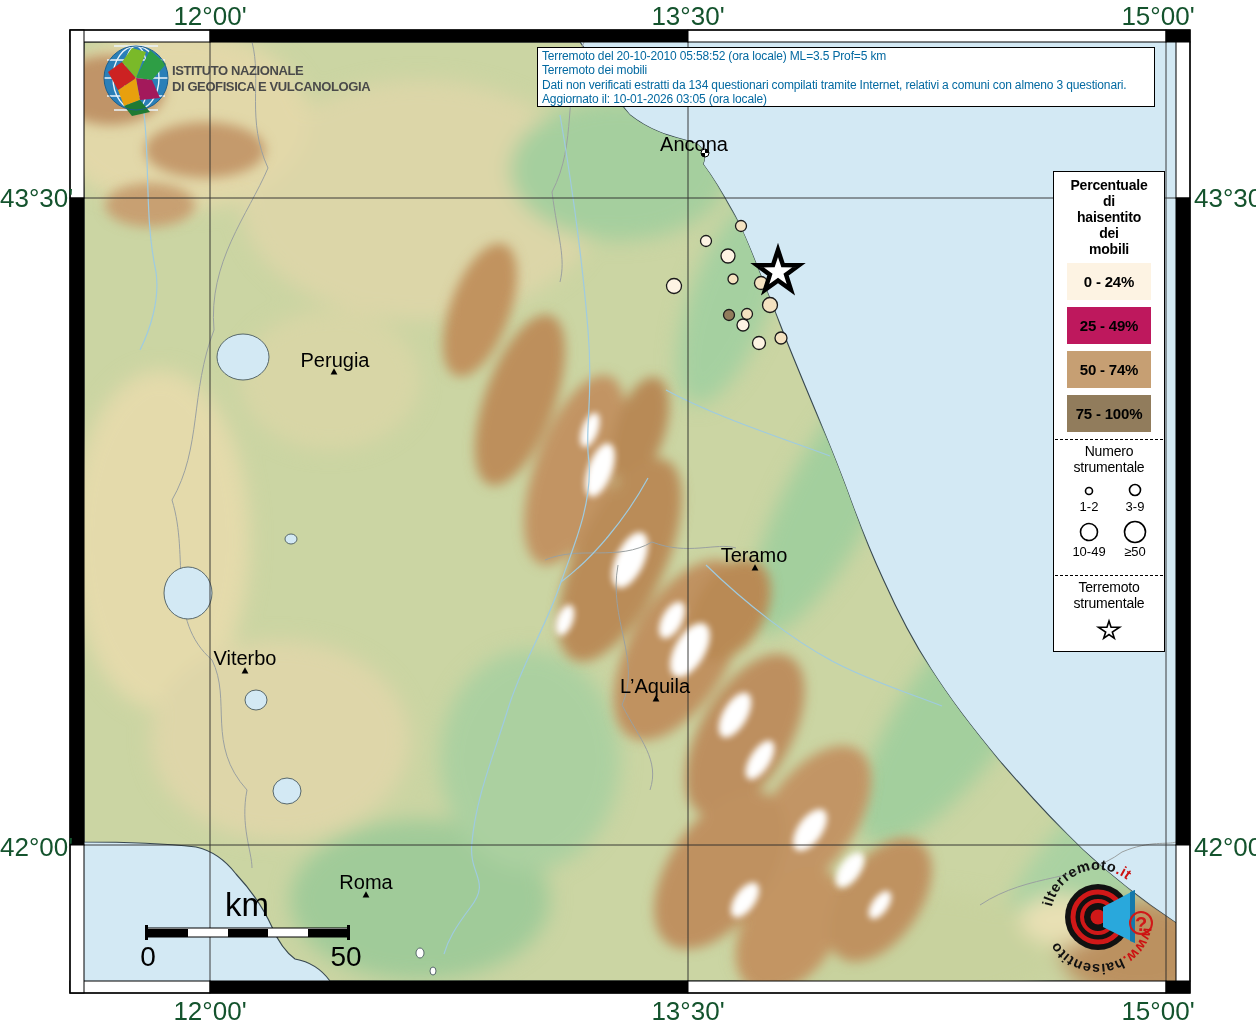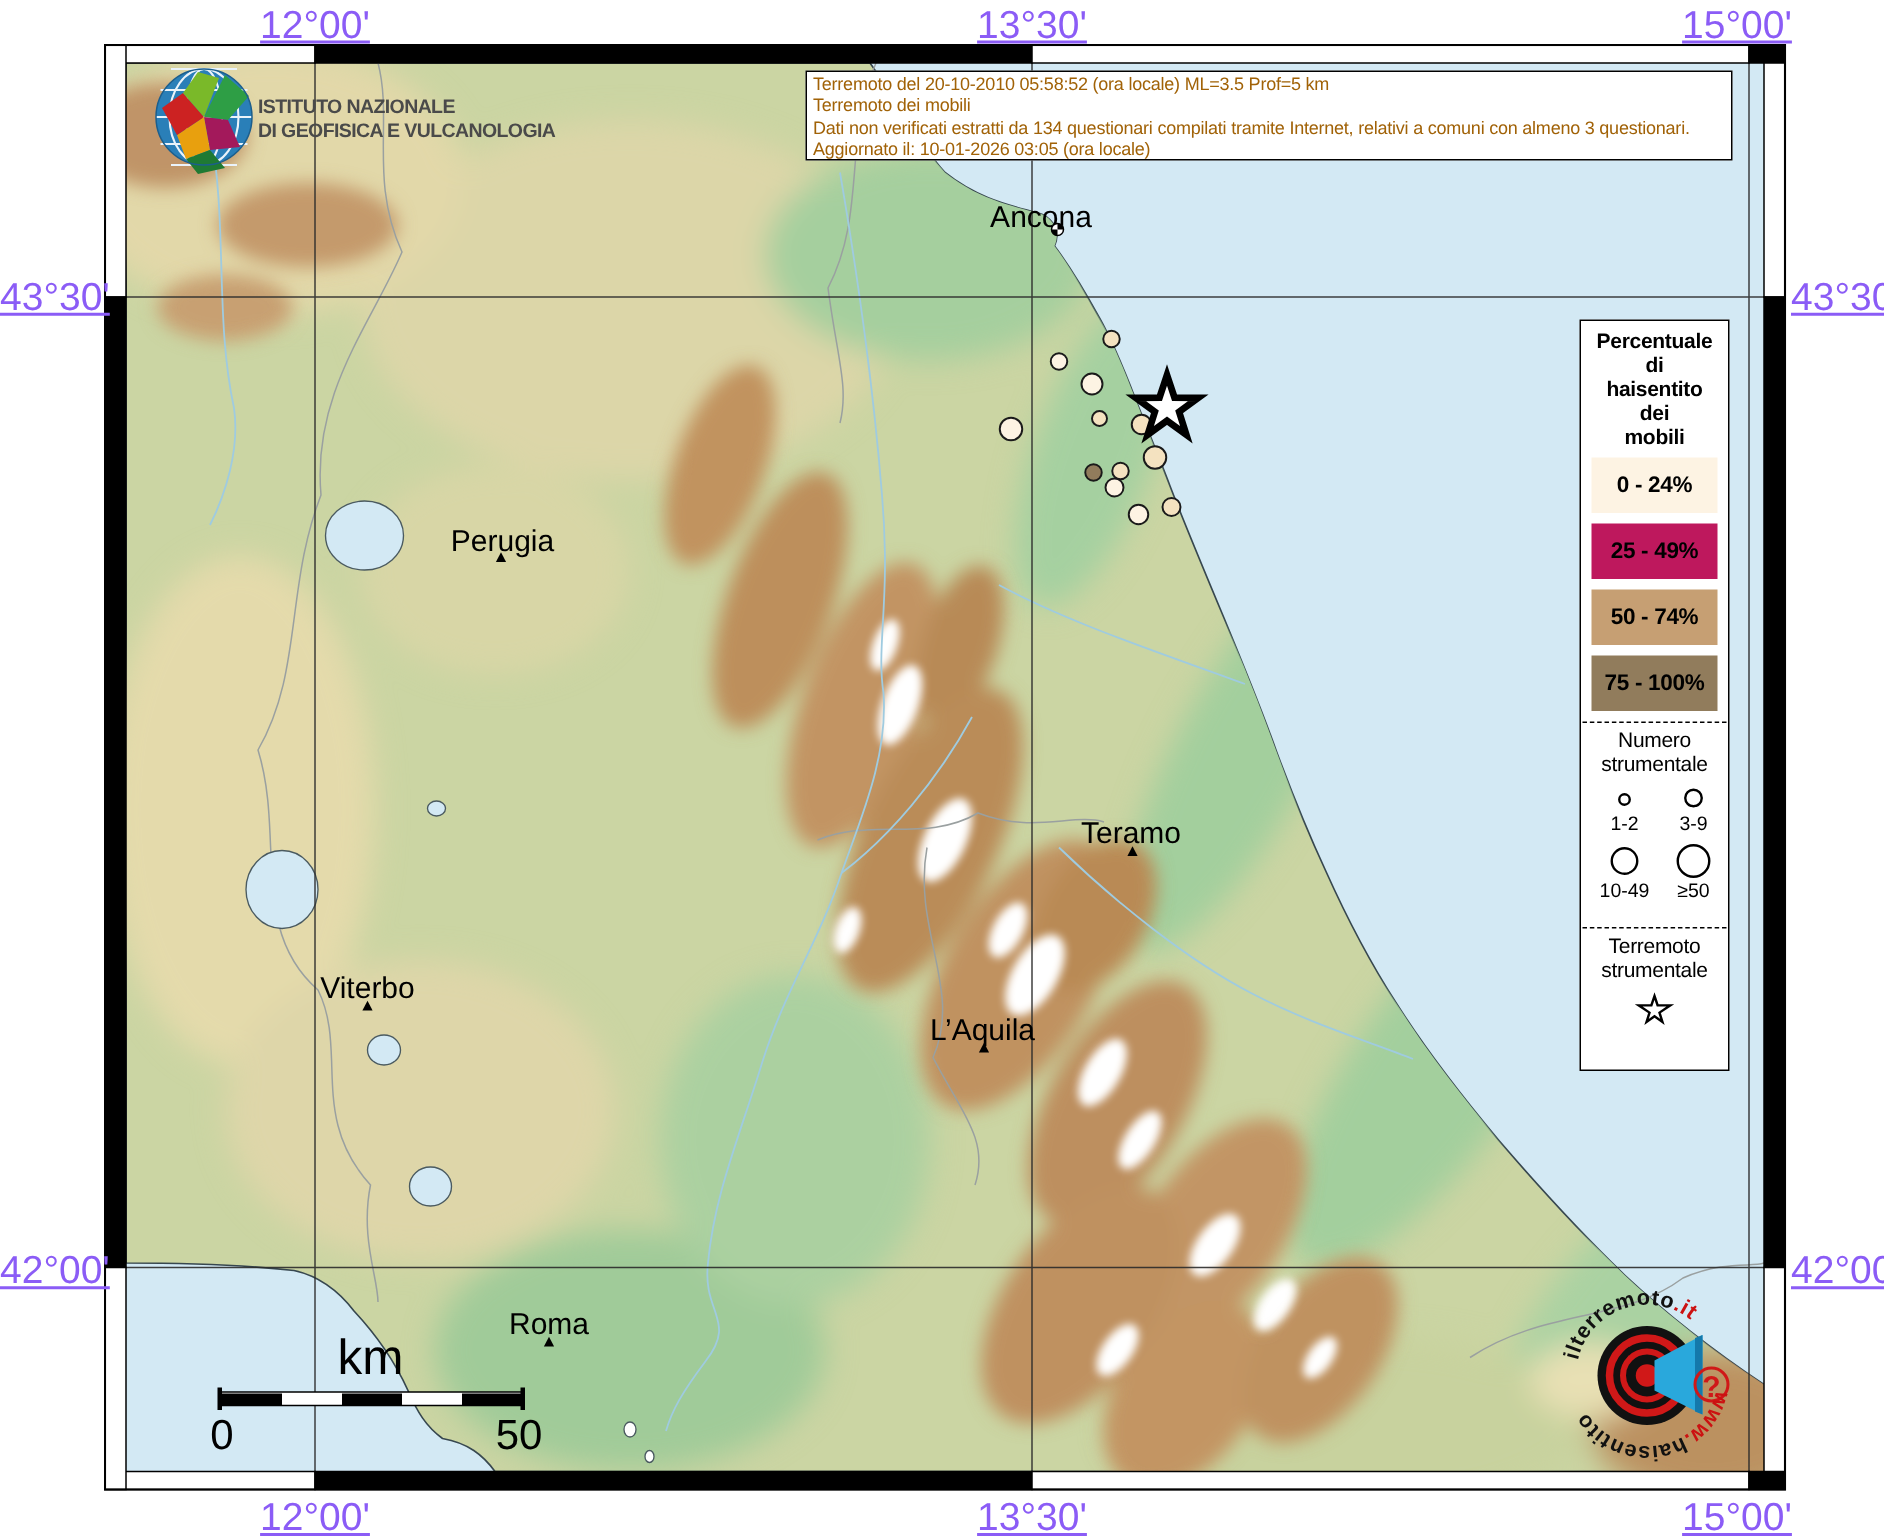--- a/index.html
+++ b/index.html
@@ -1,28 +1,28 @@
 <!DOCTYPE html>
 <html><head>
 <meta charset="utf-8">
 <style>
   html,body{margin:0;padding:0;background:#fff;}
   body{width:1256px;height:1024px;position:relative;font-family:"Liberation Sans","DejaVu Sans",sans-serif;overflow:hidden;}
   #stage{position:absolute;left:0;top:0;width:1256px;height:1024px;}
   svg text{font-family:"Liberation Sans","DejaVu Sans",sans-serif;}
-  .axis-label{position:absolute;font-size:26px;color:#8b5cf6;white-space:nowrap;text-decoration:underline;}
+  .axis-label{position:absolute;font-size:26px;color:#14532d;white-space:nowrap;}
   .axis-top{top:1px;transform:translateX(-50%);}
   .axis-bottom{top:996px;transform:translateX(-50%);}
   .axis-left{left:0;width:66px;text-align:right;transform:translateY(-50%);}
   .axis-right{left:1194px;transform:translateY(-50%);}
   .info-box{position:absolute;left:537px;top:47px;width:618px;height:60px;background:#fff;
     border:1.6px solid #000;box-sizing:border-box;padding:1px 4px;font-size:12px;
-    letter-spacing:-0.15px;line-height:14.4px;color:#a16207;white-space:nowrap;overflow:hidden;}
-  .legend{position:absolute;left:1053px;top:171px;width:100px;background:#fff;
-    border:1.3px solid #000;box-sizing:border-box;text-align:center;color:#000;padding-bottom:18px;margin-top:42px;}
+    letter-spacing:-0.15px;line-height:14.4px;color:#0369a1;white-space:nowrap;overflow:hidden;}
+  .legend{position:absolute;left:1053px;top:171px;width:112px;background:#fff;
+    border:1.3px solid #000;box-sizing:border-box;text-align:center;color:#000;padding-bottom:0;}
   .leg-title{font-weight:bold;font-size:14px;line-height:16px;padding-top:5px;letter-spacing:-0.2px;}
   .swatches{padding:6px 0 0 0;text-align:center;}
   .swatch{width:84px;height:37px;margin:0 auto 7px auto;font-weight:bold;font-size:15px;
     line-height:37px;letter-spacing:-0.2px;}
   .leg-sep{border-top:1.3px dashed #000;margin:2px 1px 0 1px;}
   .leg-title2{font-weight:normal;font-size:14px;line-height:16px;padding-top:3px;letter-spacing:-0.2px;}
 </style>
 </head>
 <body>
 

